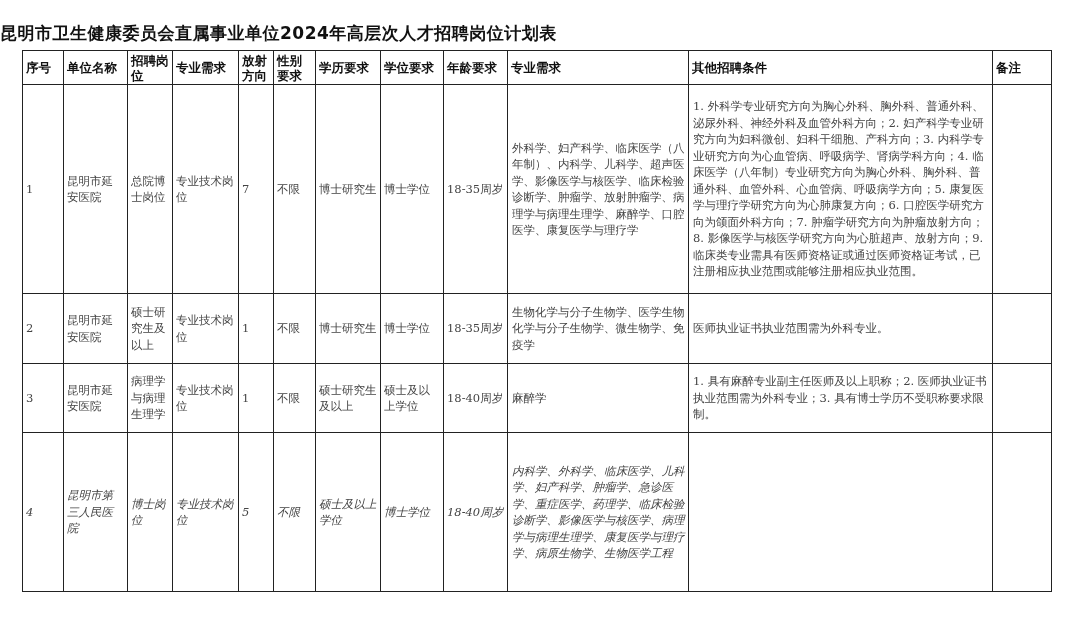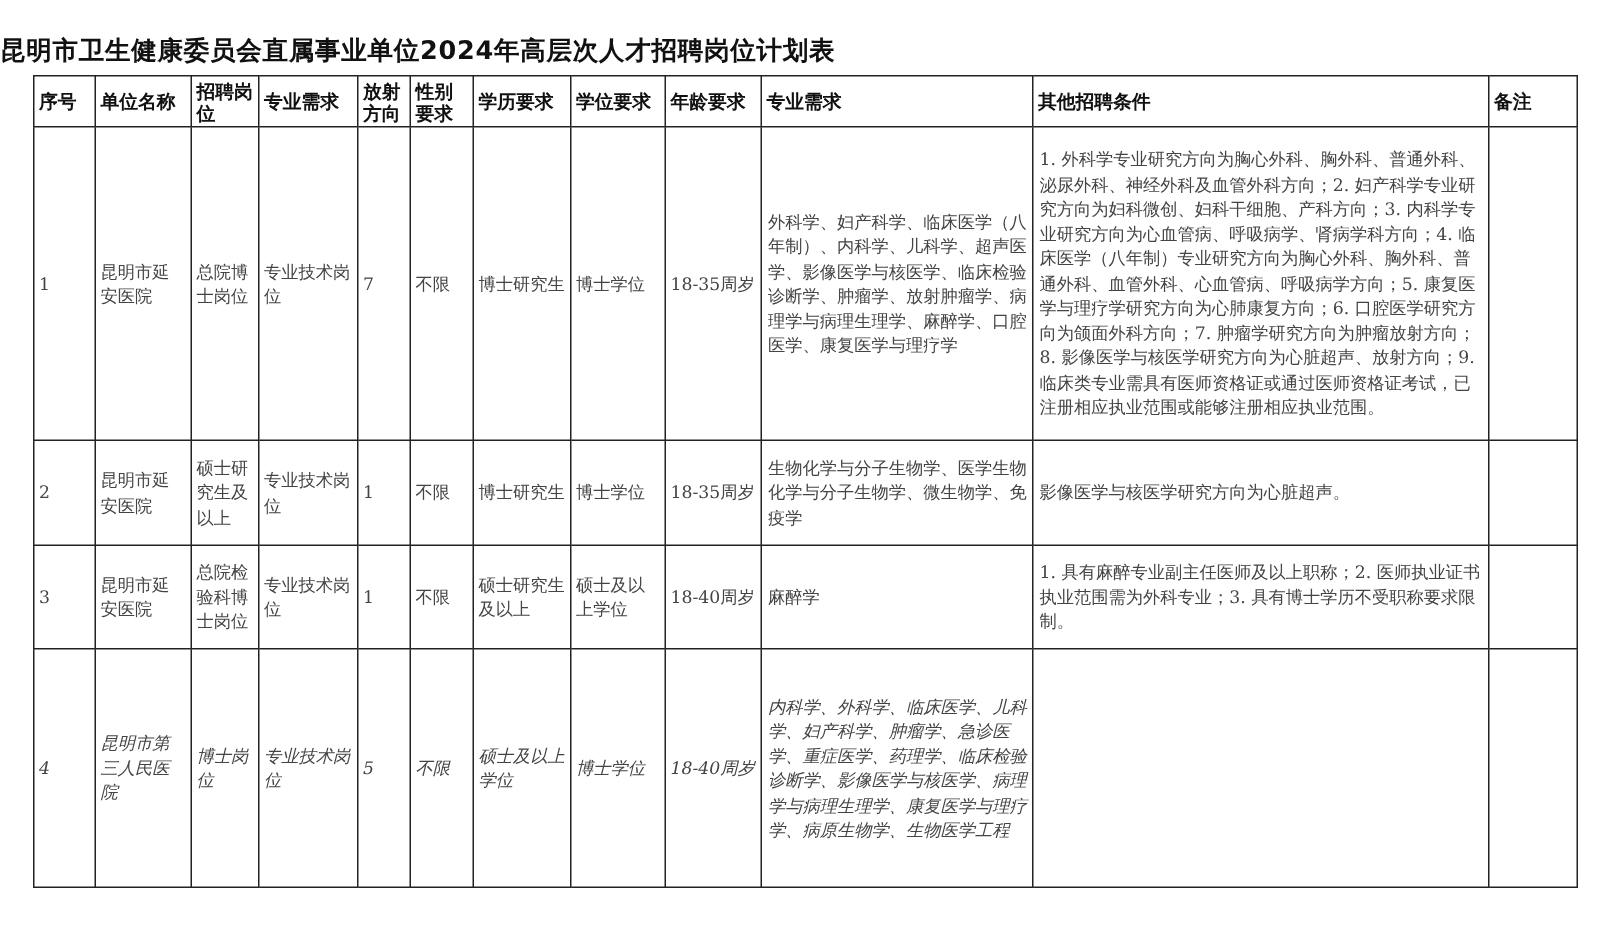--- a/index.html
+++ b/index.html
@@ -77,27 +77,27 @@
       <td>2</td>
       <td>昆明市延安医院</td>
       <td class="narrow">硕士研究生及以上</td>
       <td>专业技术岗位</td>
       <td>1</td>
       <td>不限</td>
       <td>博士研究生</td>
       <td>博士学位</td>
       <td class="narrow">18-35周岁</td>
       <td class="left">生物化学与分子生物学、医学生物化学与分子生物学、微生物学、免疫学</td>
-      <td class="left">影像医学与核医学研究方向为心脏超声。</td>
+      <td class="left">医师执业证书执业范围需为外科专业。</td>
       <td></td>
     </tr>
     <tr class="r3">
       <td>3</td>
       <td>昆明市延安医院</td>
-      <td class="narrow">总院检验科博士岗位</td>
+      <td class="narrow">病理学与病理生理学</td>
       <td>专业技术岗位</td>
       <td>1</td>
       <td>不限</td>
       <td>硕士研究生及以上</td>
       <td>硕士及以上学位</td>
       <td class="narrow">18-40周岁</td>
       <td class="left">麻醉学</td>
       <td class="left">1. 具有麻醉专业副主任医师及以上职称；2. 医师执业证书执业范围需为外科专业；3. 具有博士学历不受职称要求限制。</td>
       <td></td>
     </tr>

